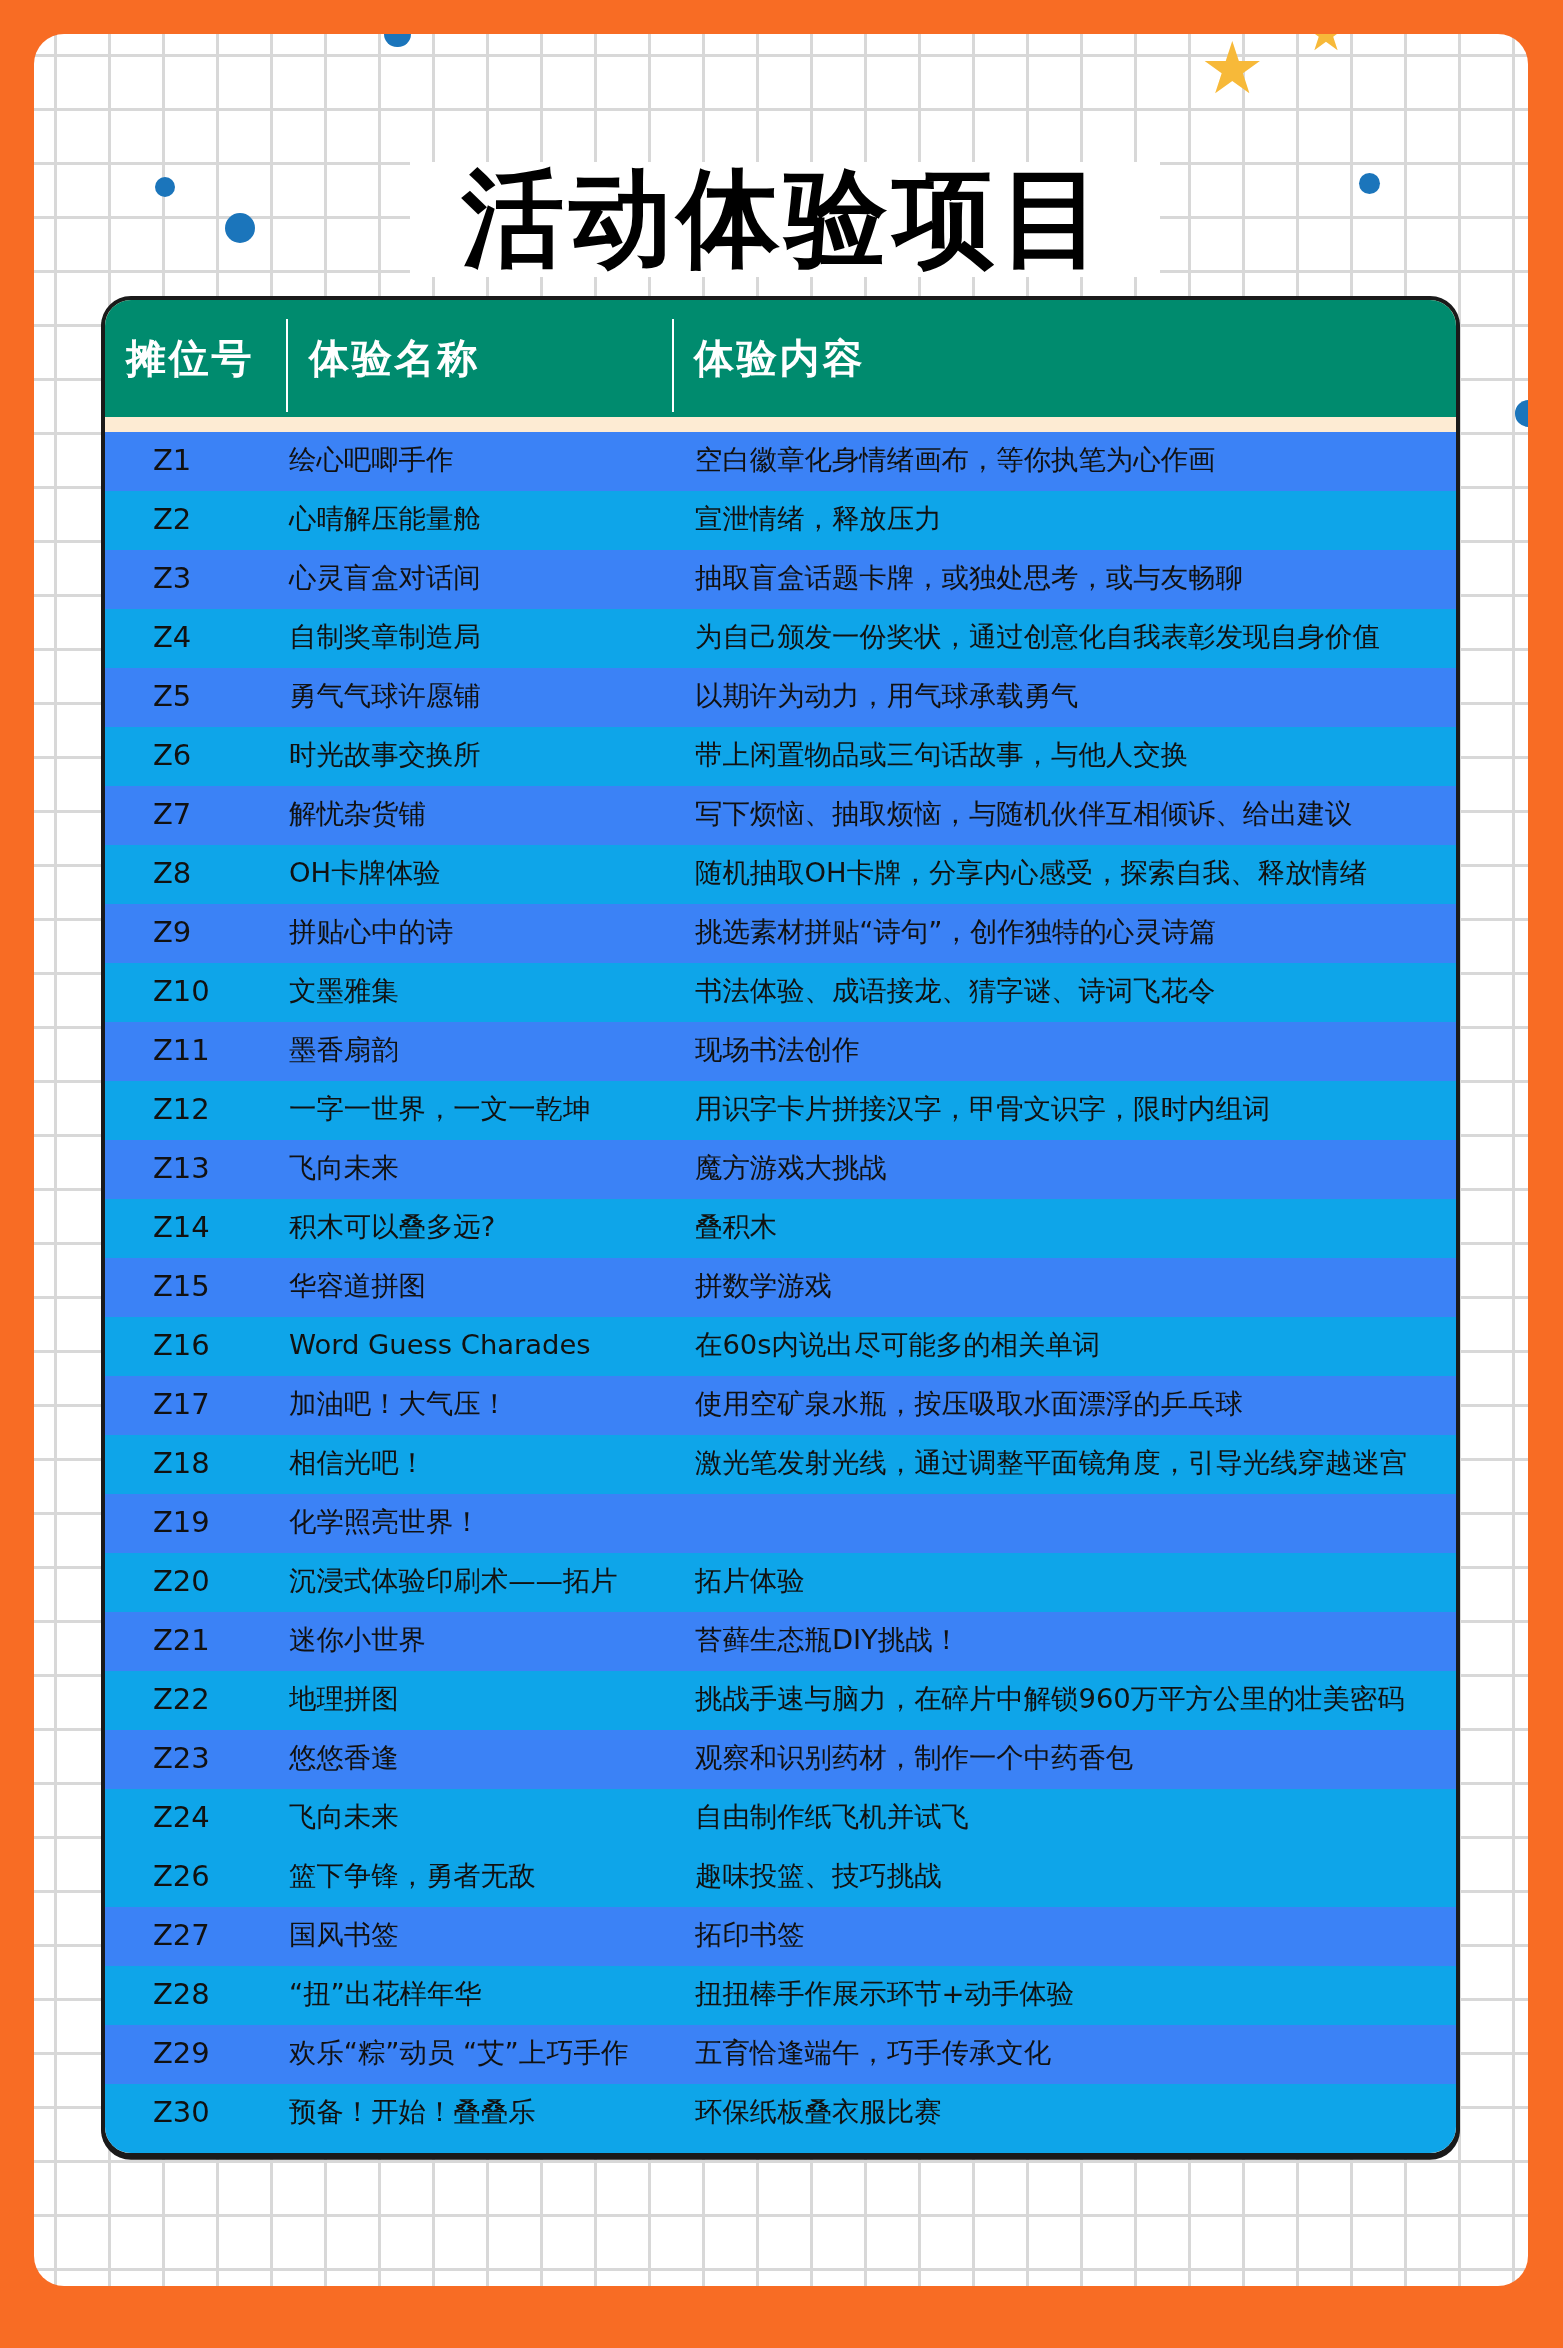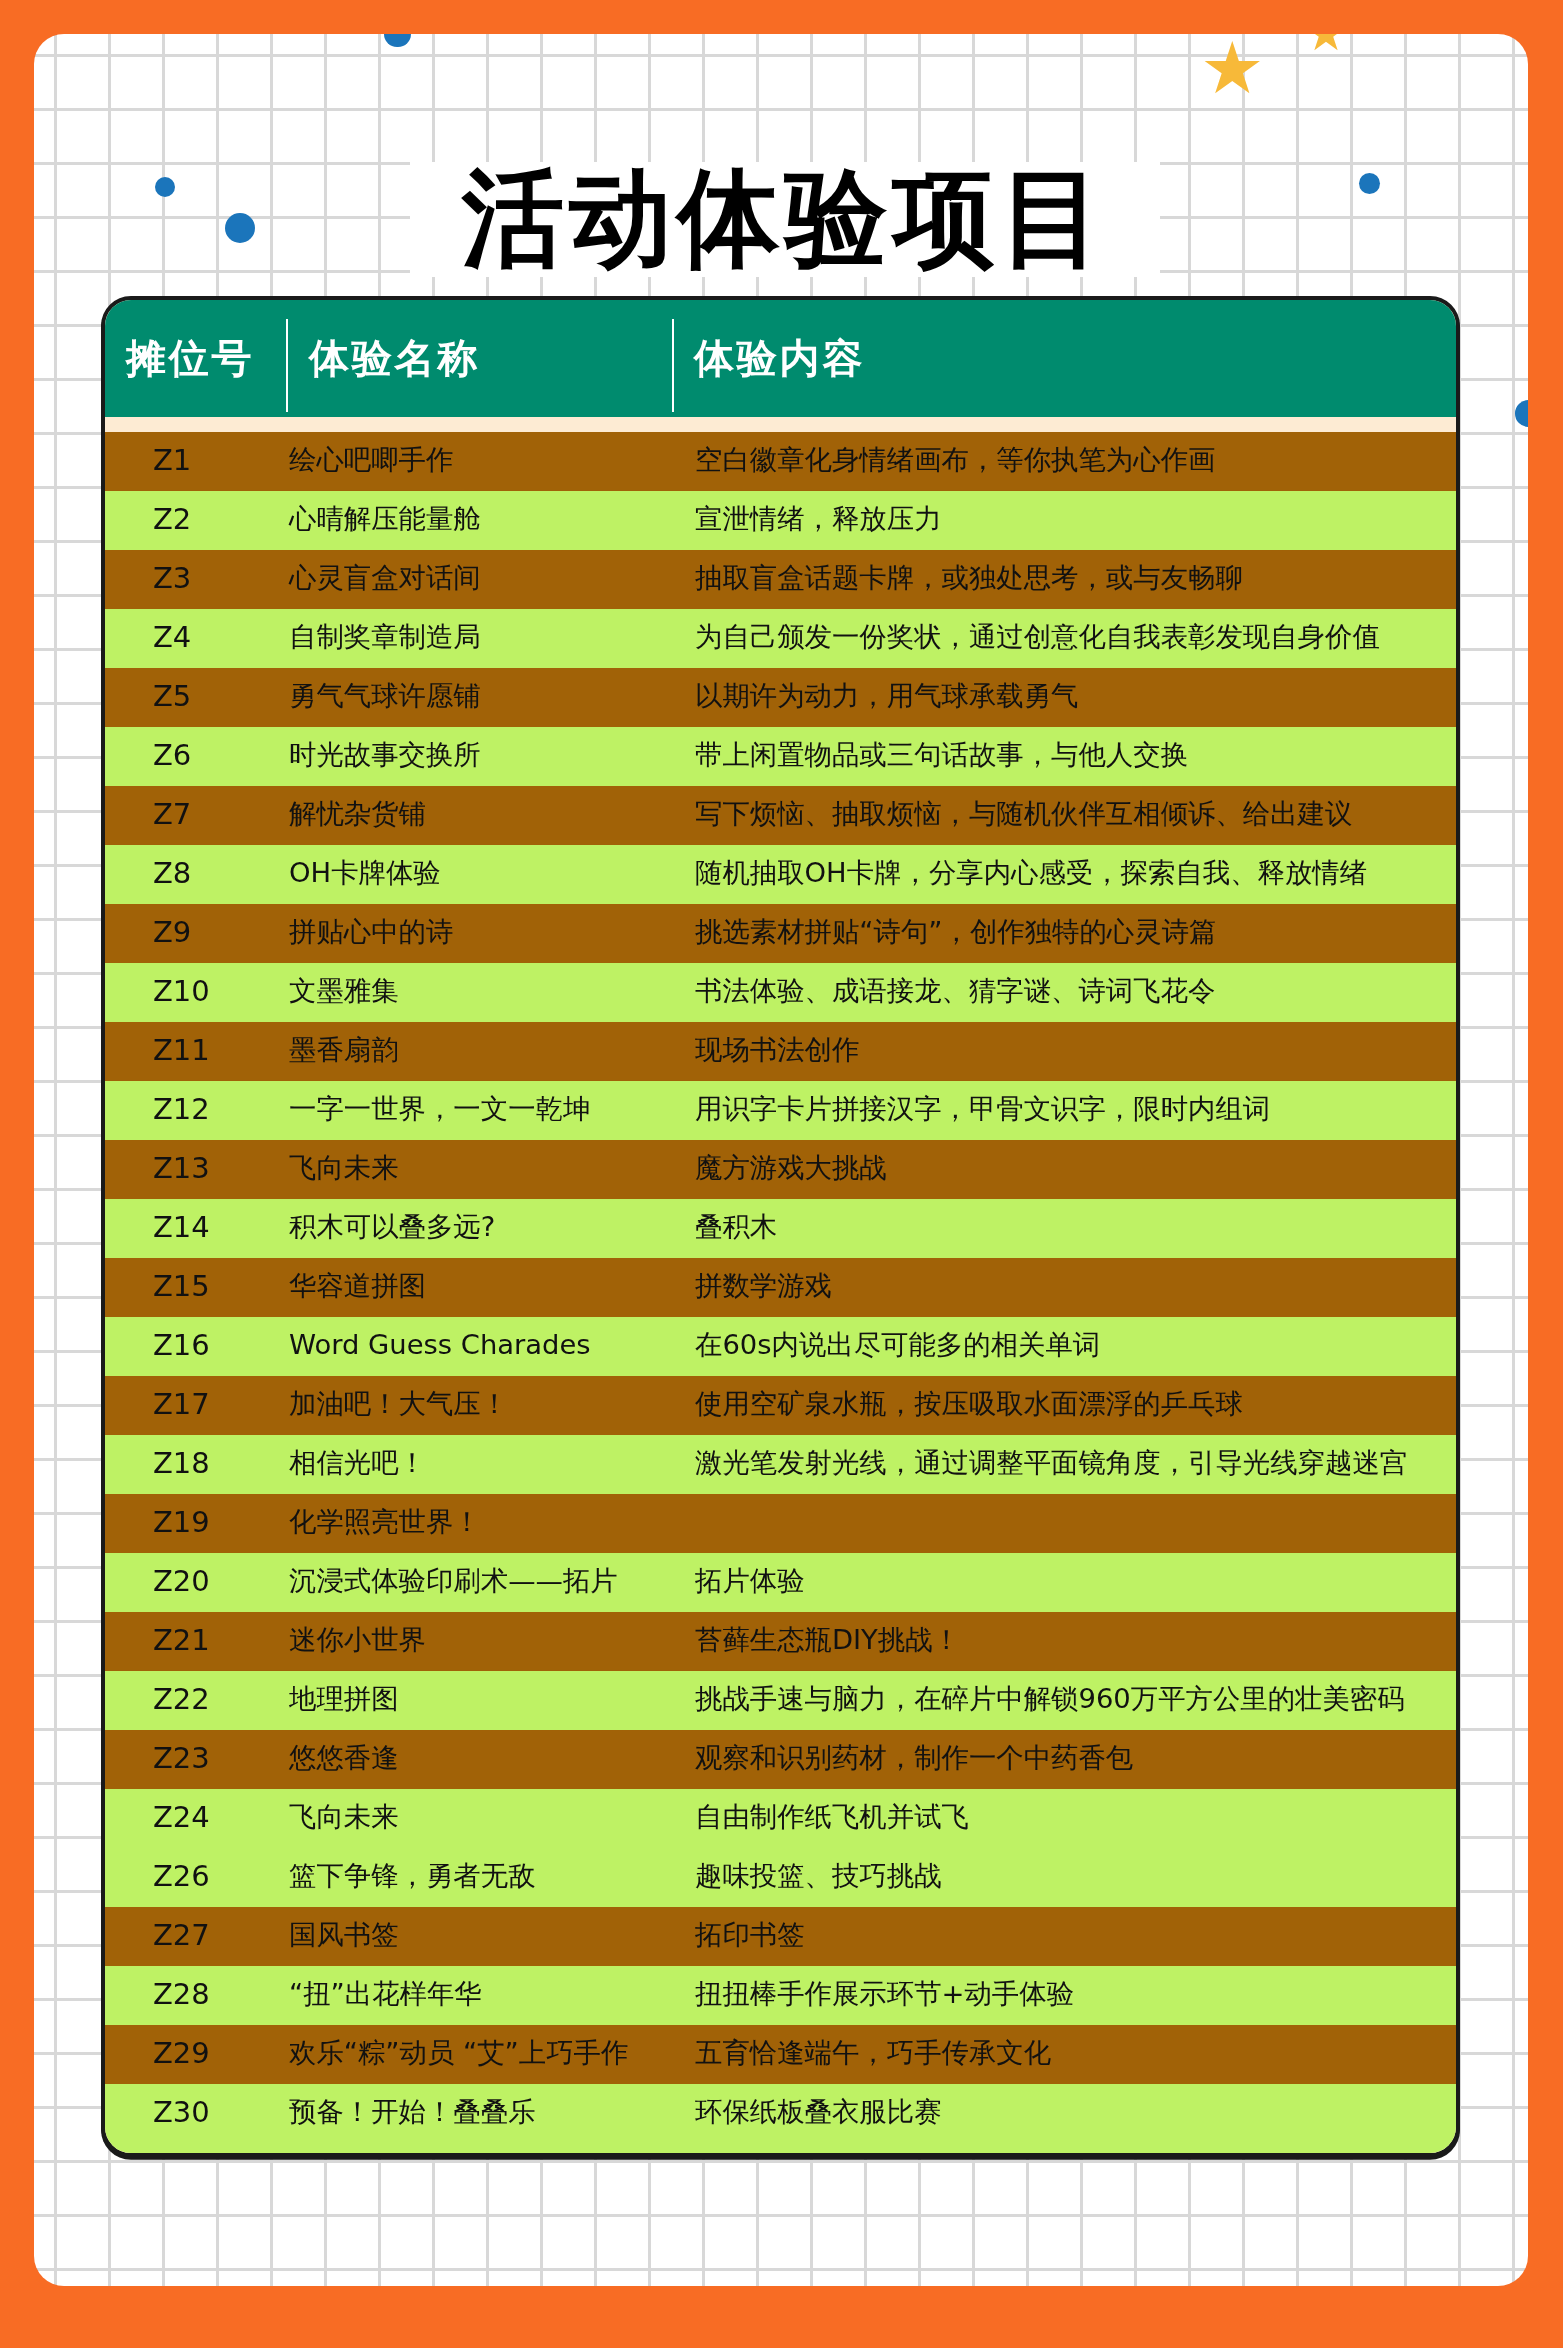--- a/index.html
+++ b/index.html
@@ -80,22 +80,22 @@
       background: #ffffff;
     }
     .strip { height: 15px; background: #FDEBD3; }
     .row {
       height: 59px;
       position: relative;
       font-size: 27.4px;
       color: #111111;
       white-space: nowrap;
     }
-    .row.odd { background: #a16207; }
-    .row.even { background: #bef264; }
+    .row.odd { background: #3b82f6; }
+    .row.even { background: #0ea5e9; }
     .row.last { height: 69px; }
     .cell {
       position: absolute;
       top: 11.4px;
       line-height: 34px;
     }
     .c-id { left: 48px; font-size: 29px; }
     .c-name { left: 184px; }
     .c-desc { left: 590px; }
   </style>

